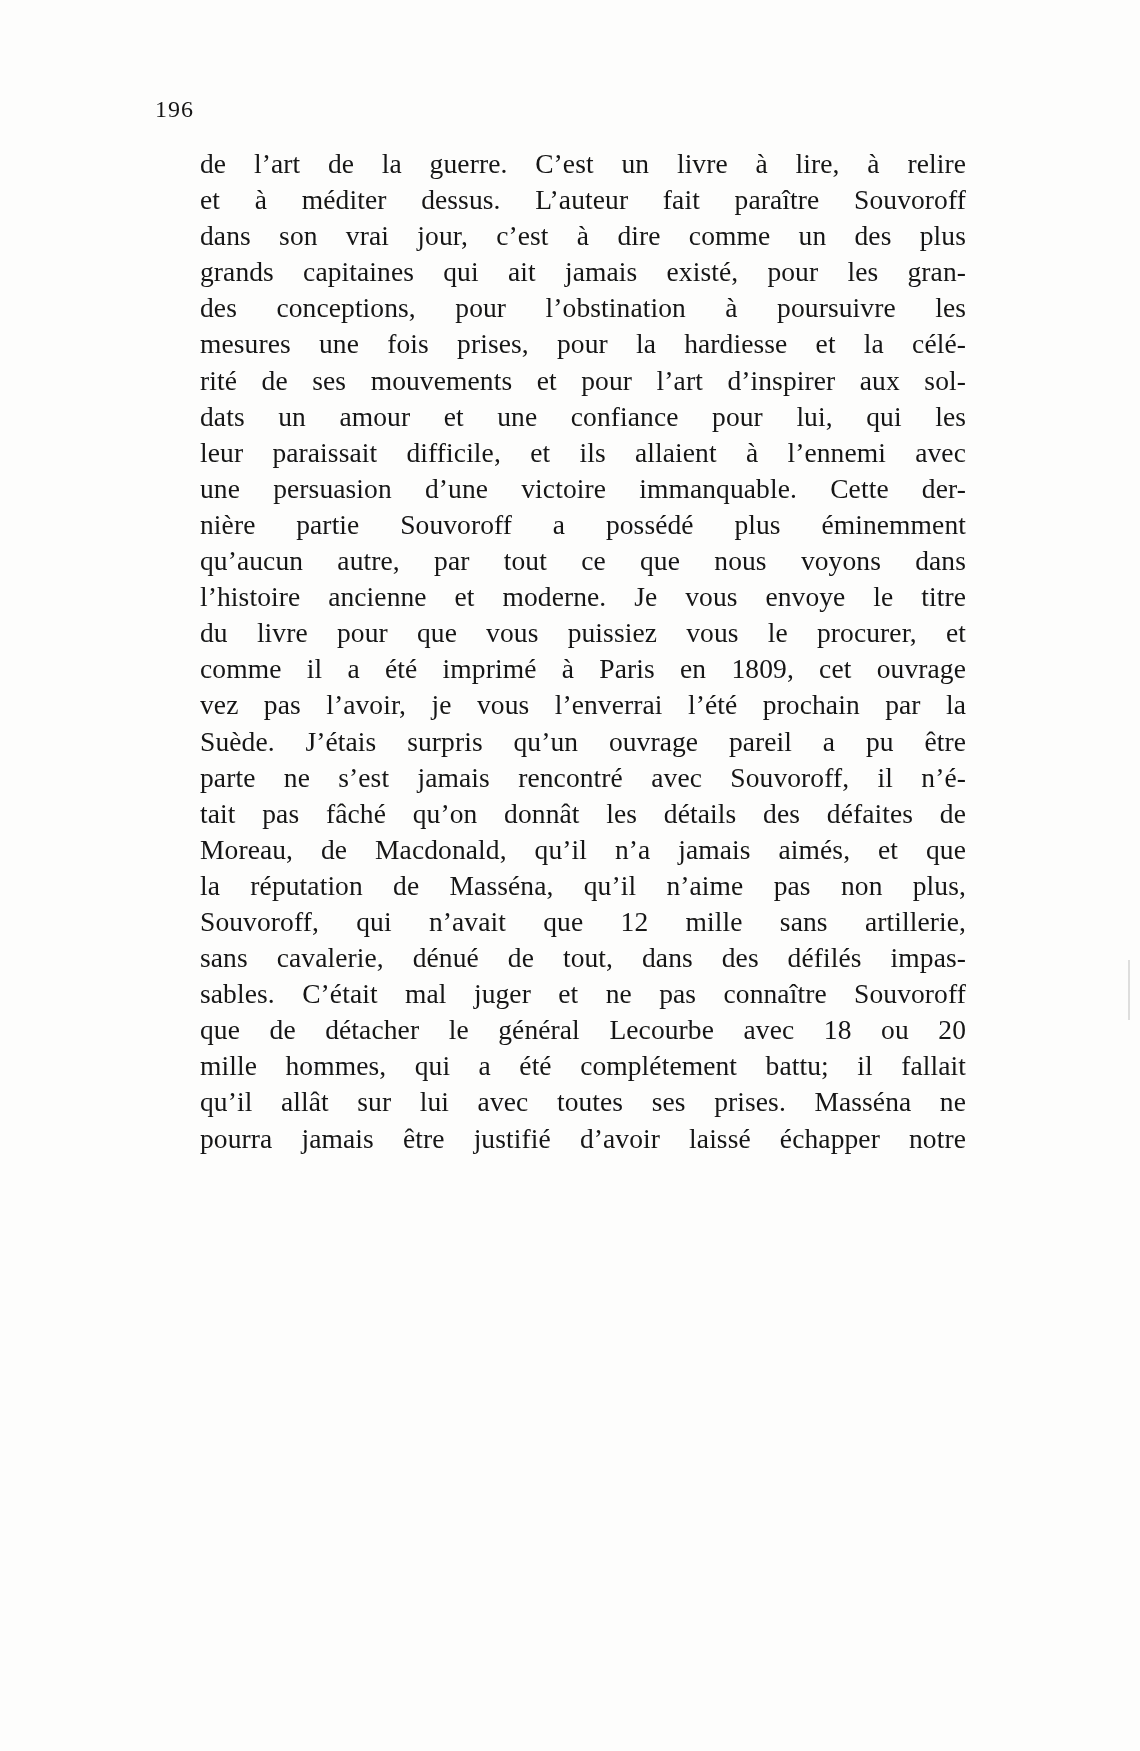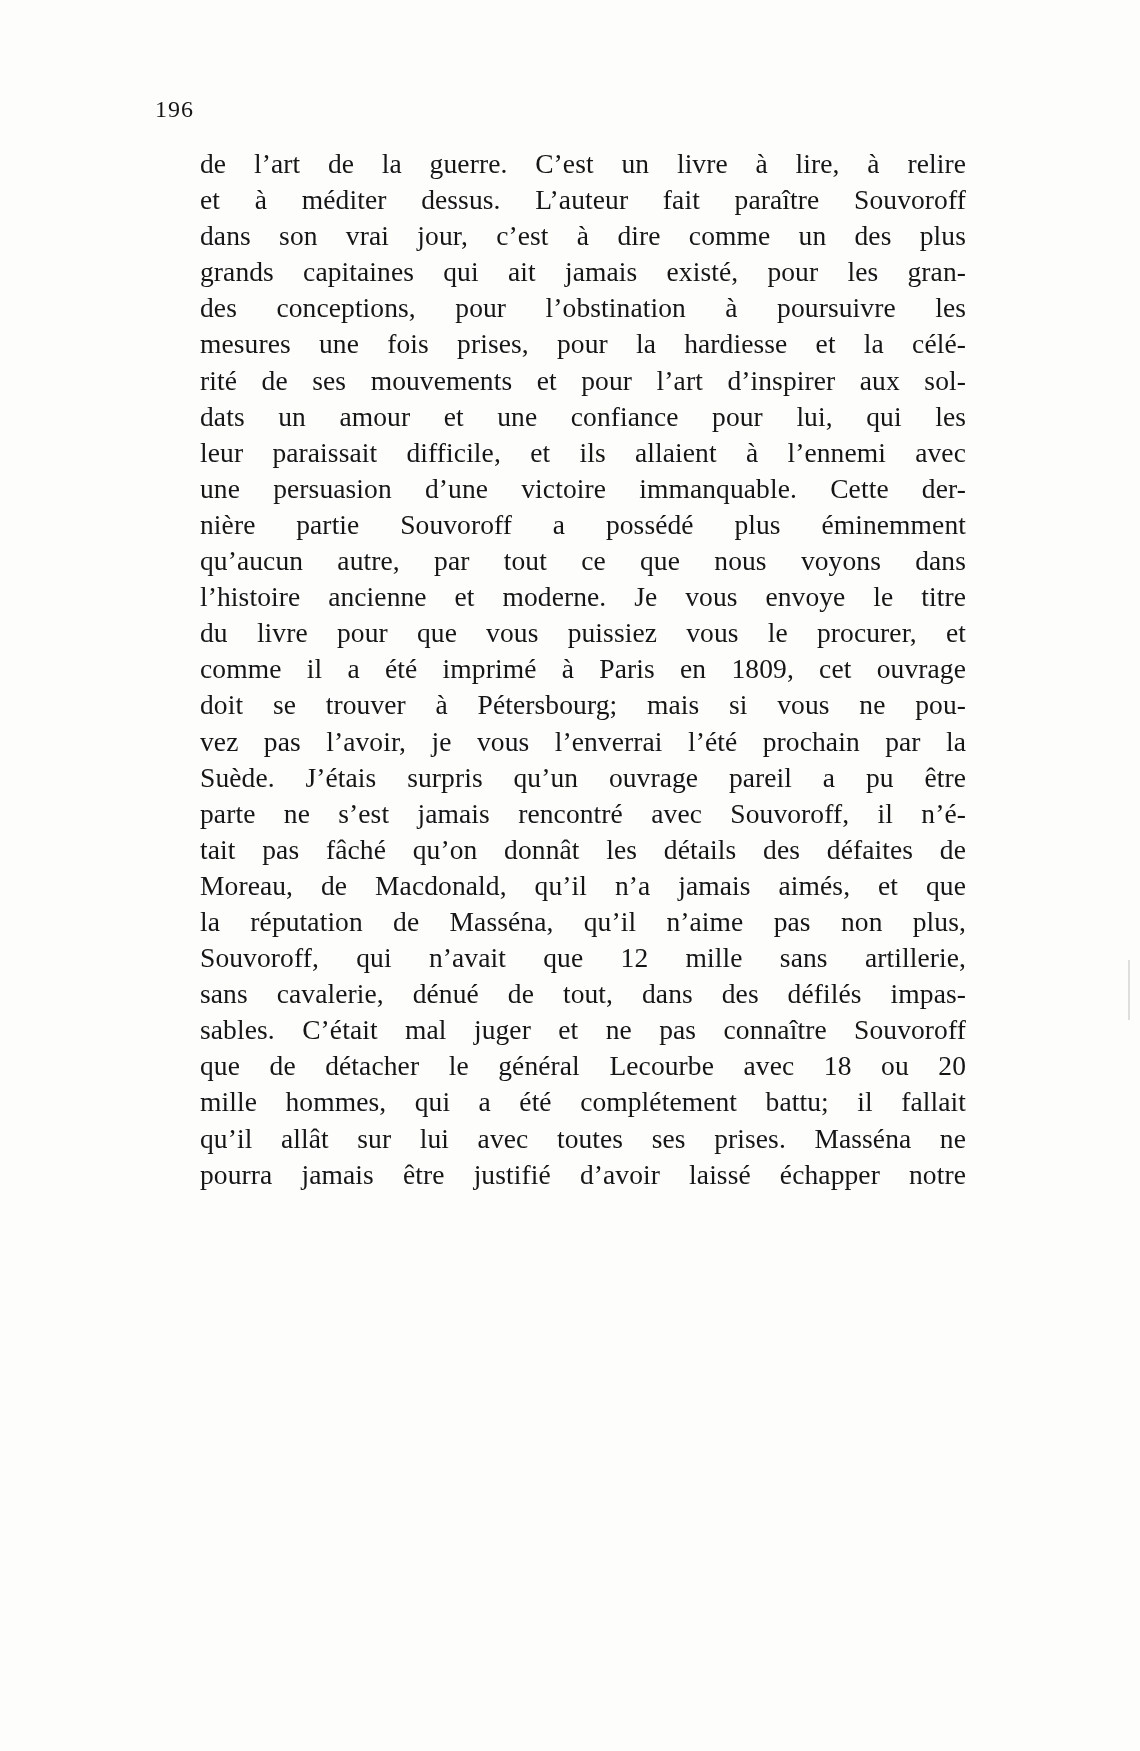--- a/index.html
+++ b/index.html
@@ -65,21 +65,20 @@
       <div class="text-line">mesures une fois prises, pour la hardiesse et la célé-</div>
       <div class="text-line">rité de ses mouvements et pour l’art d’inspirer aux sol-</div>
       <div class="text-line">dats un amour et une confiance pour lui, qui les</div>
       <div class="text-line">leur paraissait difficile, et ils allaient à l’ennemi avec</div>
       <div class="text-line">une persuasion d’une victoire immanquable. Cette der-</div>
       <div class="text-line">nière partie Souvoroff a possédé plus éminemment</div>
       <div class="text-line">qu’aucun autre, par tout ce que nous voyons dans</div>
       <div class="text-line">l’histoire ancienne et moderne. Je vous envoye le titre</div>
       <div class="text-line">du livre pour que vous puissiez vous le procurer, et</div>
       <div class="text-line">comme il a été imprimé à Paris en 1809, cet ouvrage</div>
-      <div class="text-line">doit se trouver à Pétersbourg; mais si vous ne pou-</div>
       <div class="text-line">vez pas l’avoir, je vous l’enverrai l’été prochain par la</div>
       <div class="text-line">Suède. J’étais surpris qu’un ouvrage pareil a pu être</div>
       <div class="text-line">parte ne s’est jamais rencontré avec Souvoroff, il n’é-</div>
       <div class="text-line">tait pas fâché qu’on donnât les détails des défaites de</div>
       <div class="text-line">Moreau, de Macdonald, qu’il n’a jamais aimés, et que</div>
       <div class="text-line">la réputation de Masséna, qu’il n’aime pas non plus,</div>
       <div class="text-line">Souvoroff, qui n’avait que 12 mille sans artillerie,</div>
       <div class="text-line">sans cavalerie, dénué de tout, dans des défilés impas-</div>
       <div class="text-line">sables. C’était mal juger et ne pas connaître Souvoroff</div>
       <div class="text-line">que de détacher le général Lecourbe avec 18 ou 20</div>

